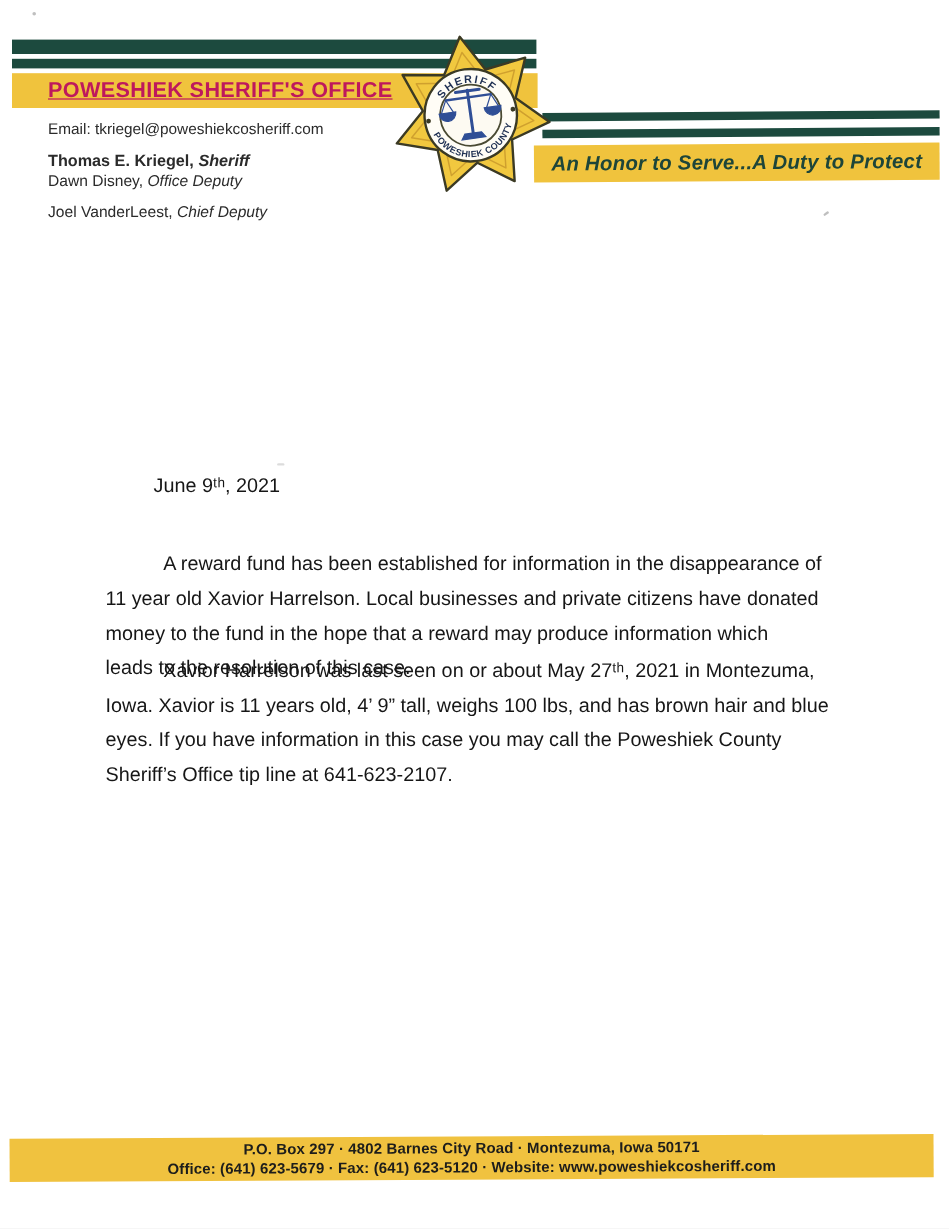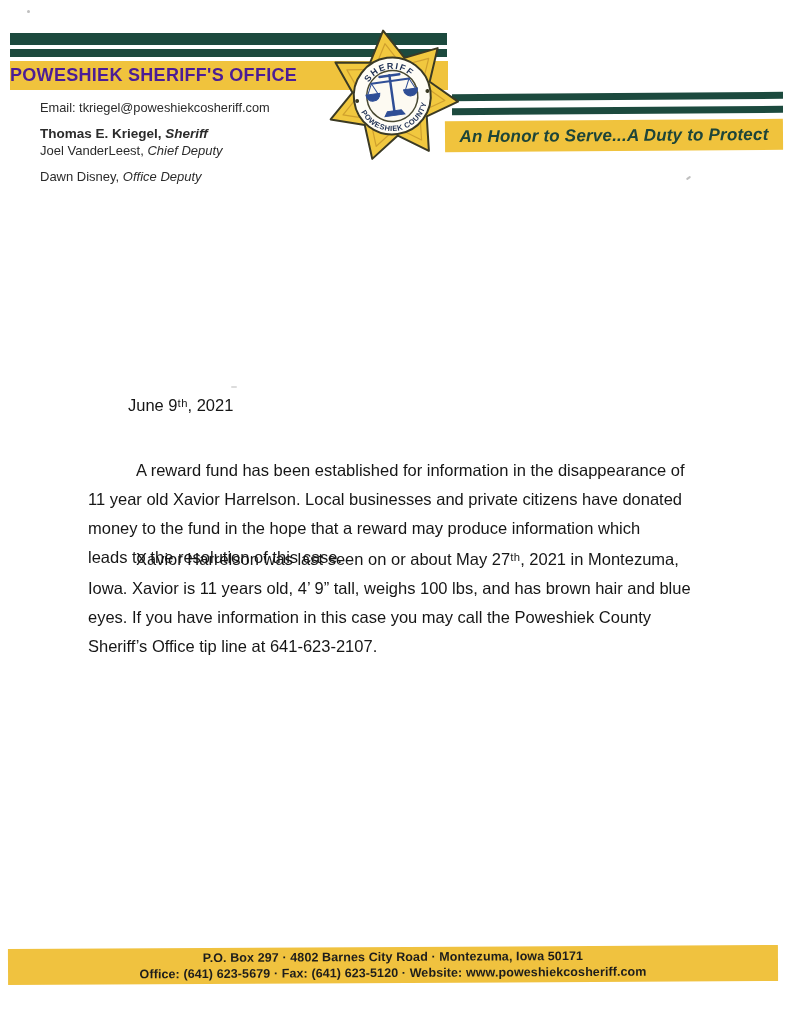--- a/index.html
+++ b/index.html
@@ -21,22 +21,23 @@
   .stripe-l1 { left:10px; top:33px;  width:437px; height:12px; }
   .stripe-l2 { left:10px; top:49px;  width:437px; height:8px;  }
   .stripe-r1 { left:452px; top:93px;  width:331px; height:7px; transform:rotate(-.4deg); }
   .stripe-r2 { left:452px; top:107px; width:331px; height:7px; transform:rotate(-.4deg); }
 
   .banner-left {
     position:absolute; left:10px; top:61px; width:438px; height:29px;
     background:#f0c33d; display:flex; align-items:center;
   }
   .banner-left span {
-    font-size:18px; font-weight:bold; letter-spacing:.3px;
-    color:#4c1d95;
+    padding-left:30px; font-size:18px; font-weight:bold; letter-spacing:.3px;
+    color:#be185d;
+    text-decoration:underline;
   }
   .banner-right {
     position:absolute; left:445px; top:120px; width:338px; height:31px;
     background:#f0c33d; display:flex; align-items:center; justify-content:center;
     transform:rotate(-.4deg);
   }
   .banner-right span {
     font-size:17px; font-weight:bold; font-style:italic; color:#1d4539;
     letter-spacing:.2px;
   }
@@ -138,26 +139,26 @@
     </svg>
   </div>
 
   <div class="contacts">
     <div class="c-line email">Email: tkriegel@poweshiekcosheriff.com</div>
     <div class="c-line sheriff">
       <span class="b">Thomas E. Kriegel,</span>
       <span class="b i">Sheriff</span>
     </div>
     <div class="c-line dep">
+      <span>Dawn Disney,</span>
+      <span class="i">Office Deputy</span>
+    </div>
+    <div class="c-line dep">
       <span>Joel VanderLeest,</span>
       <span class="i">Chief Deputy</span>
-    </div>
-    <div class="c-line dep">
-      <span>Dawn Disney,</span>
-      <span class="i">Office Deputy</span>
     </div>
   </div>
 
   <div class="doc-date">June 9ᵗʰ, 2021</div>
   <p class="para indent p1">A reward fund has been established for information in the disappearance of
 11 year old Xavior Harrelson. Local businesses and private citizens have donated
 money to the fund in the hope that a reward may produce information which
 leads to the resolution of this case.</p>
   <p class="para indent p2">Xavior Harrelson was last seen on or about May 27ᵗʰ, 2021 in Montezuma,
 Iowa. Xavior is 11 years old, 4’ 9” tall, weighs 100 lbs, and has brown hair and blue

